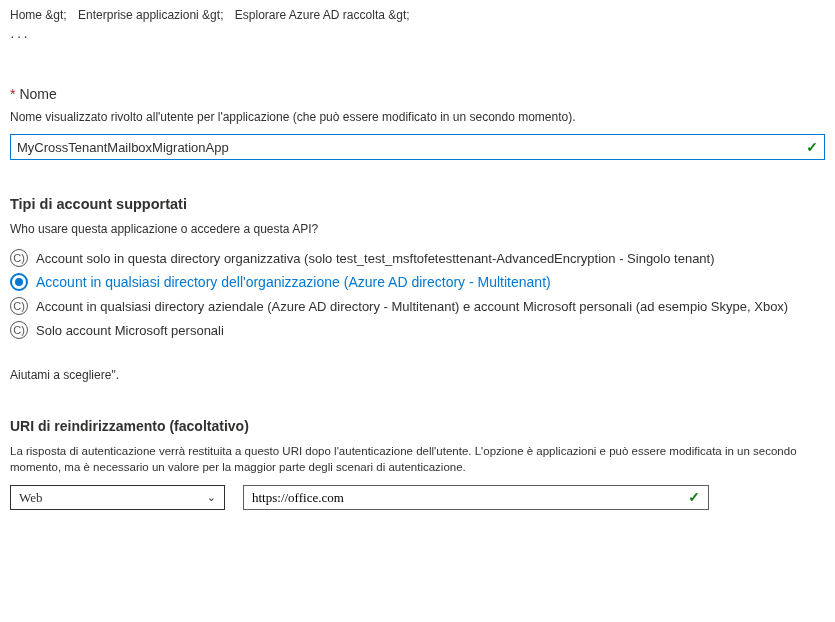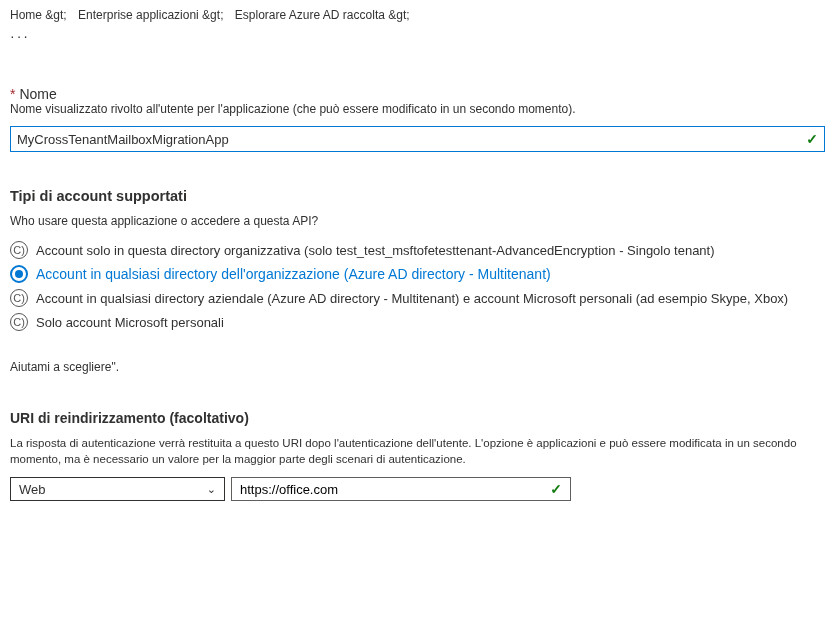--- a/index.html
+++ b/index.html
@@ -10,21 +10,21 @@
       padding: 8px 10px;
       width: 835px;
       background: #fff;
     }
     .breadcrumb { font-size: 12px; color: #333; margin-bottom: 6px; }
     .breadcrumb span { margin-right: 8px; text-align: center; }
     .title-row { display: flex; align-items: center; gap: 12px; margin-bottom: 42px; }
     h1 { font-size: 22px; font-weight: 600; }
     .more-dots { font-size: 14px; letter-spacing: 2px; color: #333; cursor: pointer; }
     .req { color: #a4262c; margin-right: 4px; }
-    .label-row { font-size: 14px; }
+    .label-row { font-size: 14px; margin-bottom: 8px; }
     .desc { font-size: 12px; color: #323130; margin-bottom: 10px; }
     .desc-small { font-size: 11.5px; color: #323130; margin-bottom: 10px; line-height: 1.35; }
     .input-valid {
       display: flex; align-items: center;
       border: 1px solid #0078d4;
       padding: 4px 6px;
       width: 100%;
       font-size: 13px;
       margin-bottom: 36px;
     }
@@ -51,34 +51,34 @@
     }
     .radio-circle.sel {
       border: 2px solid #0078d4; width: 18px; height: 18px;
     }
     .radio-circle.sel::after {
       content: ""; width: 8px; height: 8px; border-radius: 50%;
       background: #0078d4; display: block;
     }
     .radio-circle.letter { font-family: inherit; }
     .helpme { font-size: 12px; margin-bottom: 36px; }
-    .uri-row { display: flex; gap: 6px; }
+    .uri-row { display: flex; gap: 18px; font-family: Liberation Serif, serif; }
     .select-box {
       border: 1px solid #323130;
       padding: 3px 8px;
       display: flex; align-items: center; justify-content: space-between;
       width: 215px; font-size: 13px; cursor: pointer;
       background: #fff;
     }
     .chev { font-size: 11px; }
     .uri-input {
       border: 1px solid #605e5c;
       padding: 3px 8px;
       display: flex; align-items: center;
-      width: 340px; font-size: 13px;
+      width: 466px; font-size: 13px;
     }
     .uri-input input {
       border: none; outline: none; flex: 1; font-size: 13px;
       font-family: inherit;
     }
   </style>
 </head>
 <body>
 
 <div class="breadcrumb">

